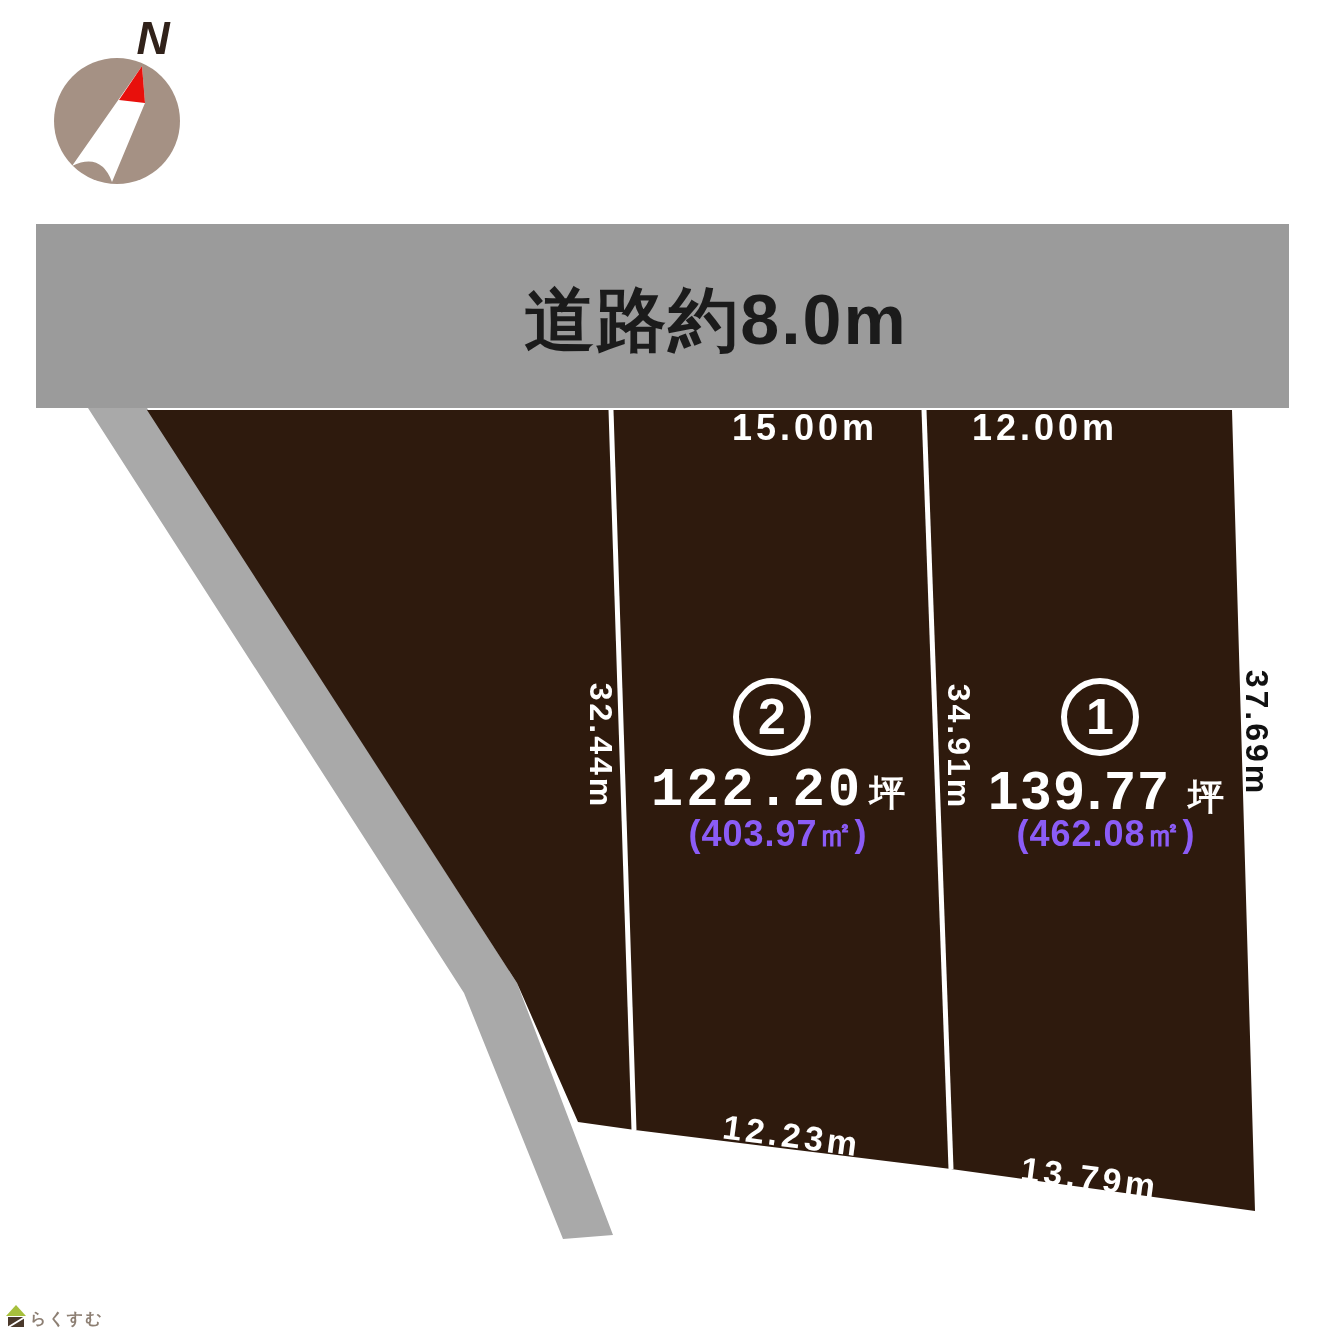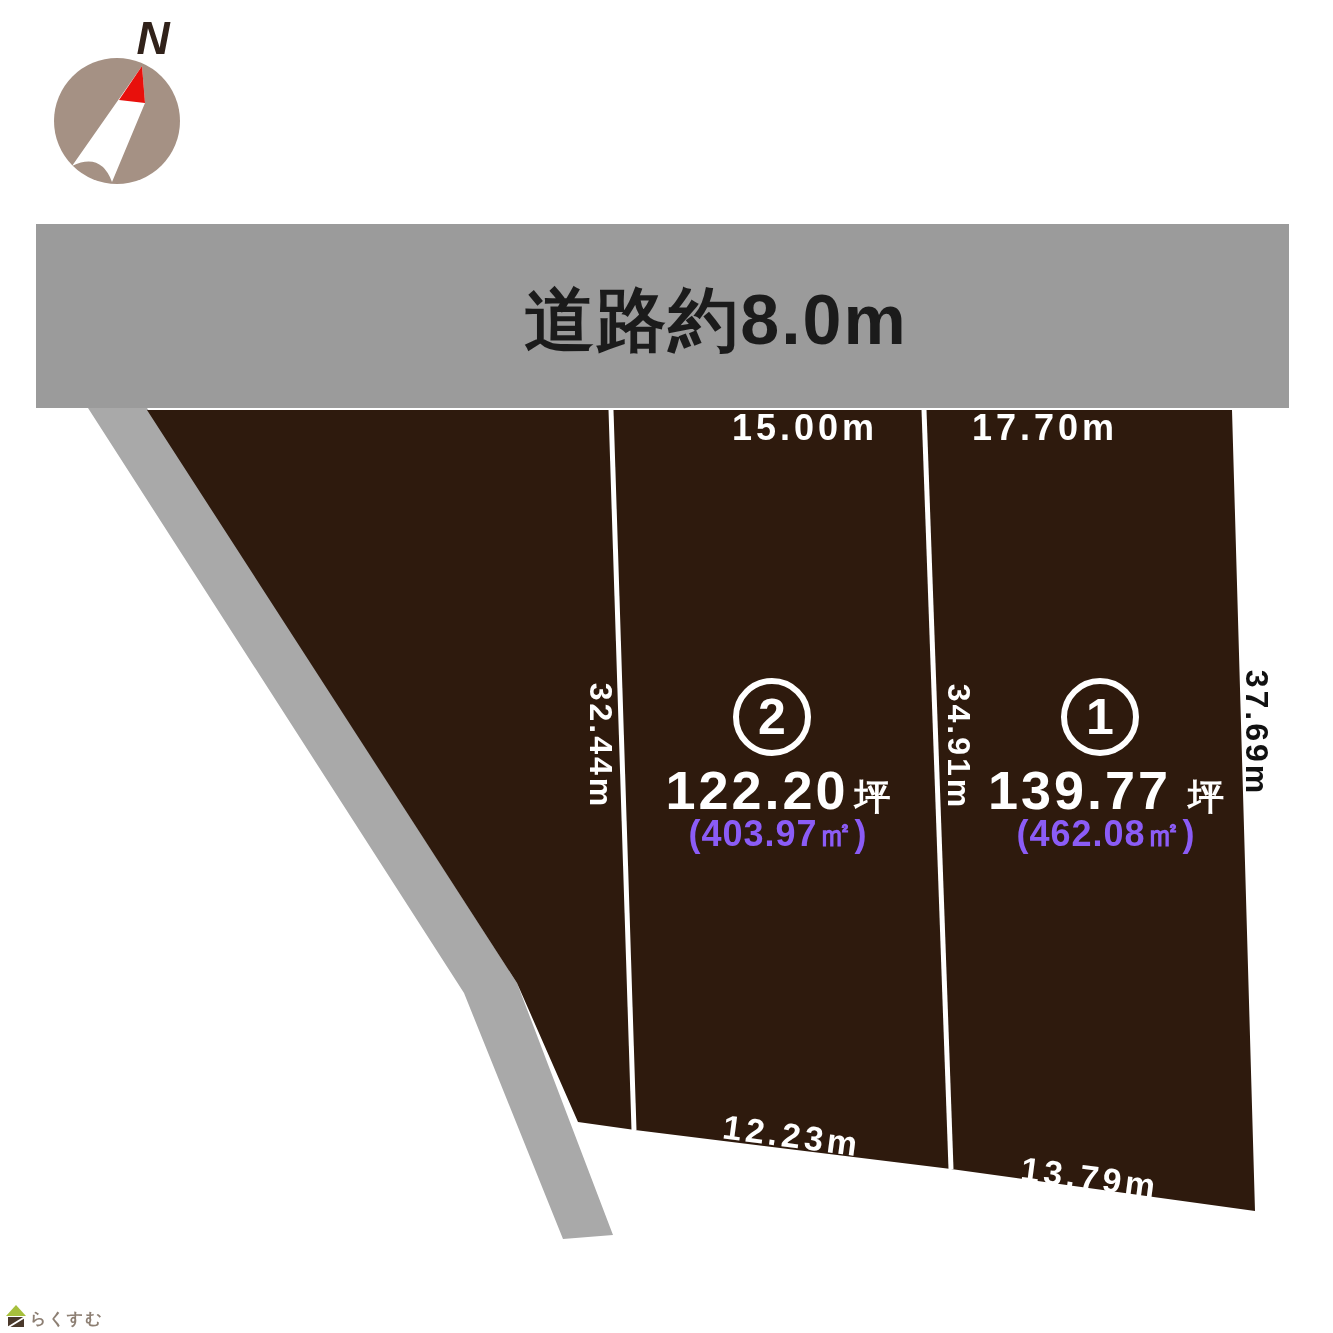--- a/index.html
+++ b/index.html
@@ -71,33 +71,33 @@
       <rect x="8" y="1317" width="16" height="10" fill="#4a392b"></rect>
       <line x1="7" y1="1328" x2="25" y2="1317" stroke="#ffffff" stroke-width="2"></line>
     </g>
   </svg>
 
   <div class="lbl north-label" style="left:153px;top:38px;">N</div>
 
   <div class="lbl road-label" style="left:716px;top:321px;">道路約8.0m</div>
 
   <div class="lbl dim dim-h" style="left:765px;top:428px;margin-left:40px;">15.00m</div>
-  <div class="lbl dim dim-h" style="left:1045px;top:428px;">17.70m</div>
+  <div class="lbl dim dim-h" style="left:1045px;top:428px;">12.00m</div>
 
   <div class="lbl dim dim-v" style="left:600px;top:746px;">32.44m</div>
   <div class="lbl dim dim-v" style="left:958px;top:747px;">34.91m</div>
   <div class="lbl dim dim-v dim-v-dark" style="left:1256px;top:733px;">37.69m</div>
 
   <div class="lbl dim dim-tilt" style="left:792px;top:1136px;">12.23m</div>
   <div class="lbl dim dim-tilt" style="left:1090px;top:1178px;">13.79m</div>
 
   <div class="plot-num" style="left:772px;top:717px;">
     <span>2</span>
   </div>
-  <div class="tsubo-line" style="left:778px;top:790px;">
+  <div class="tsubo-line" style="left:778px;top:790px;font-family:Liberation Mono, monospace;">
     <span class="tsubo-value">122.20</span>
     <span class="tsubo-unit">坪</span>
   </div>
   <div class="area-line" style="left:778px;top:834px;">(403.97㎡)</div>
 
   <div class="plot-num" style="left:1100px;top:717px;">
     <span>1</span>
   </div>
   <div class="tsubo-line" style="left:1106px;top:790px;gap:11px;">
     <span class="tsubo-value">139.77</span>

